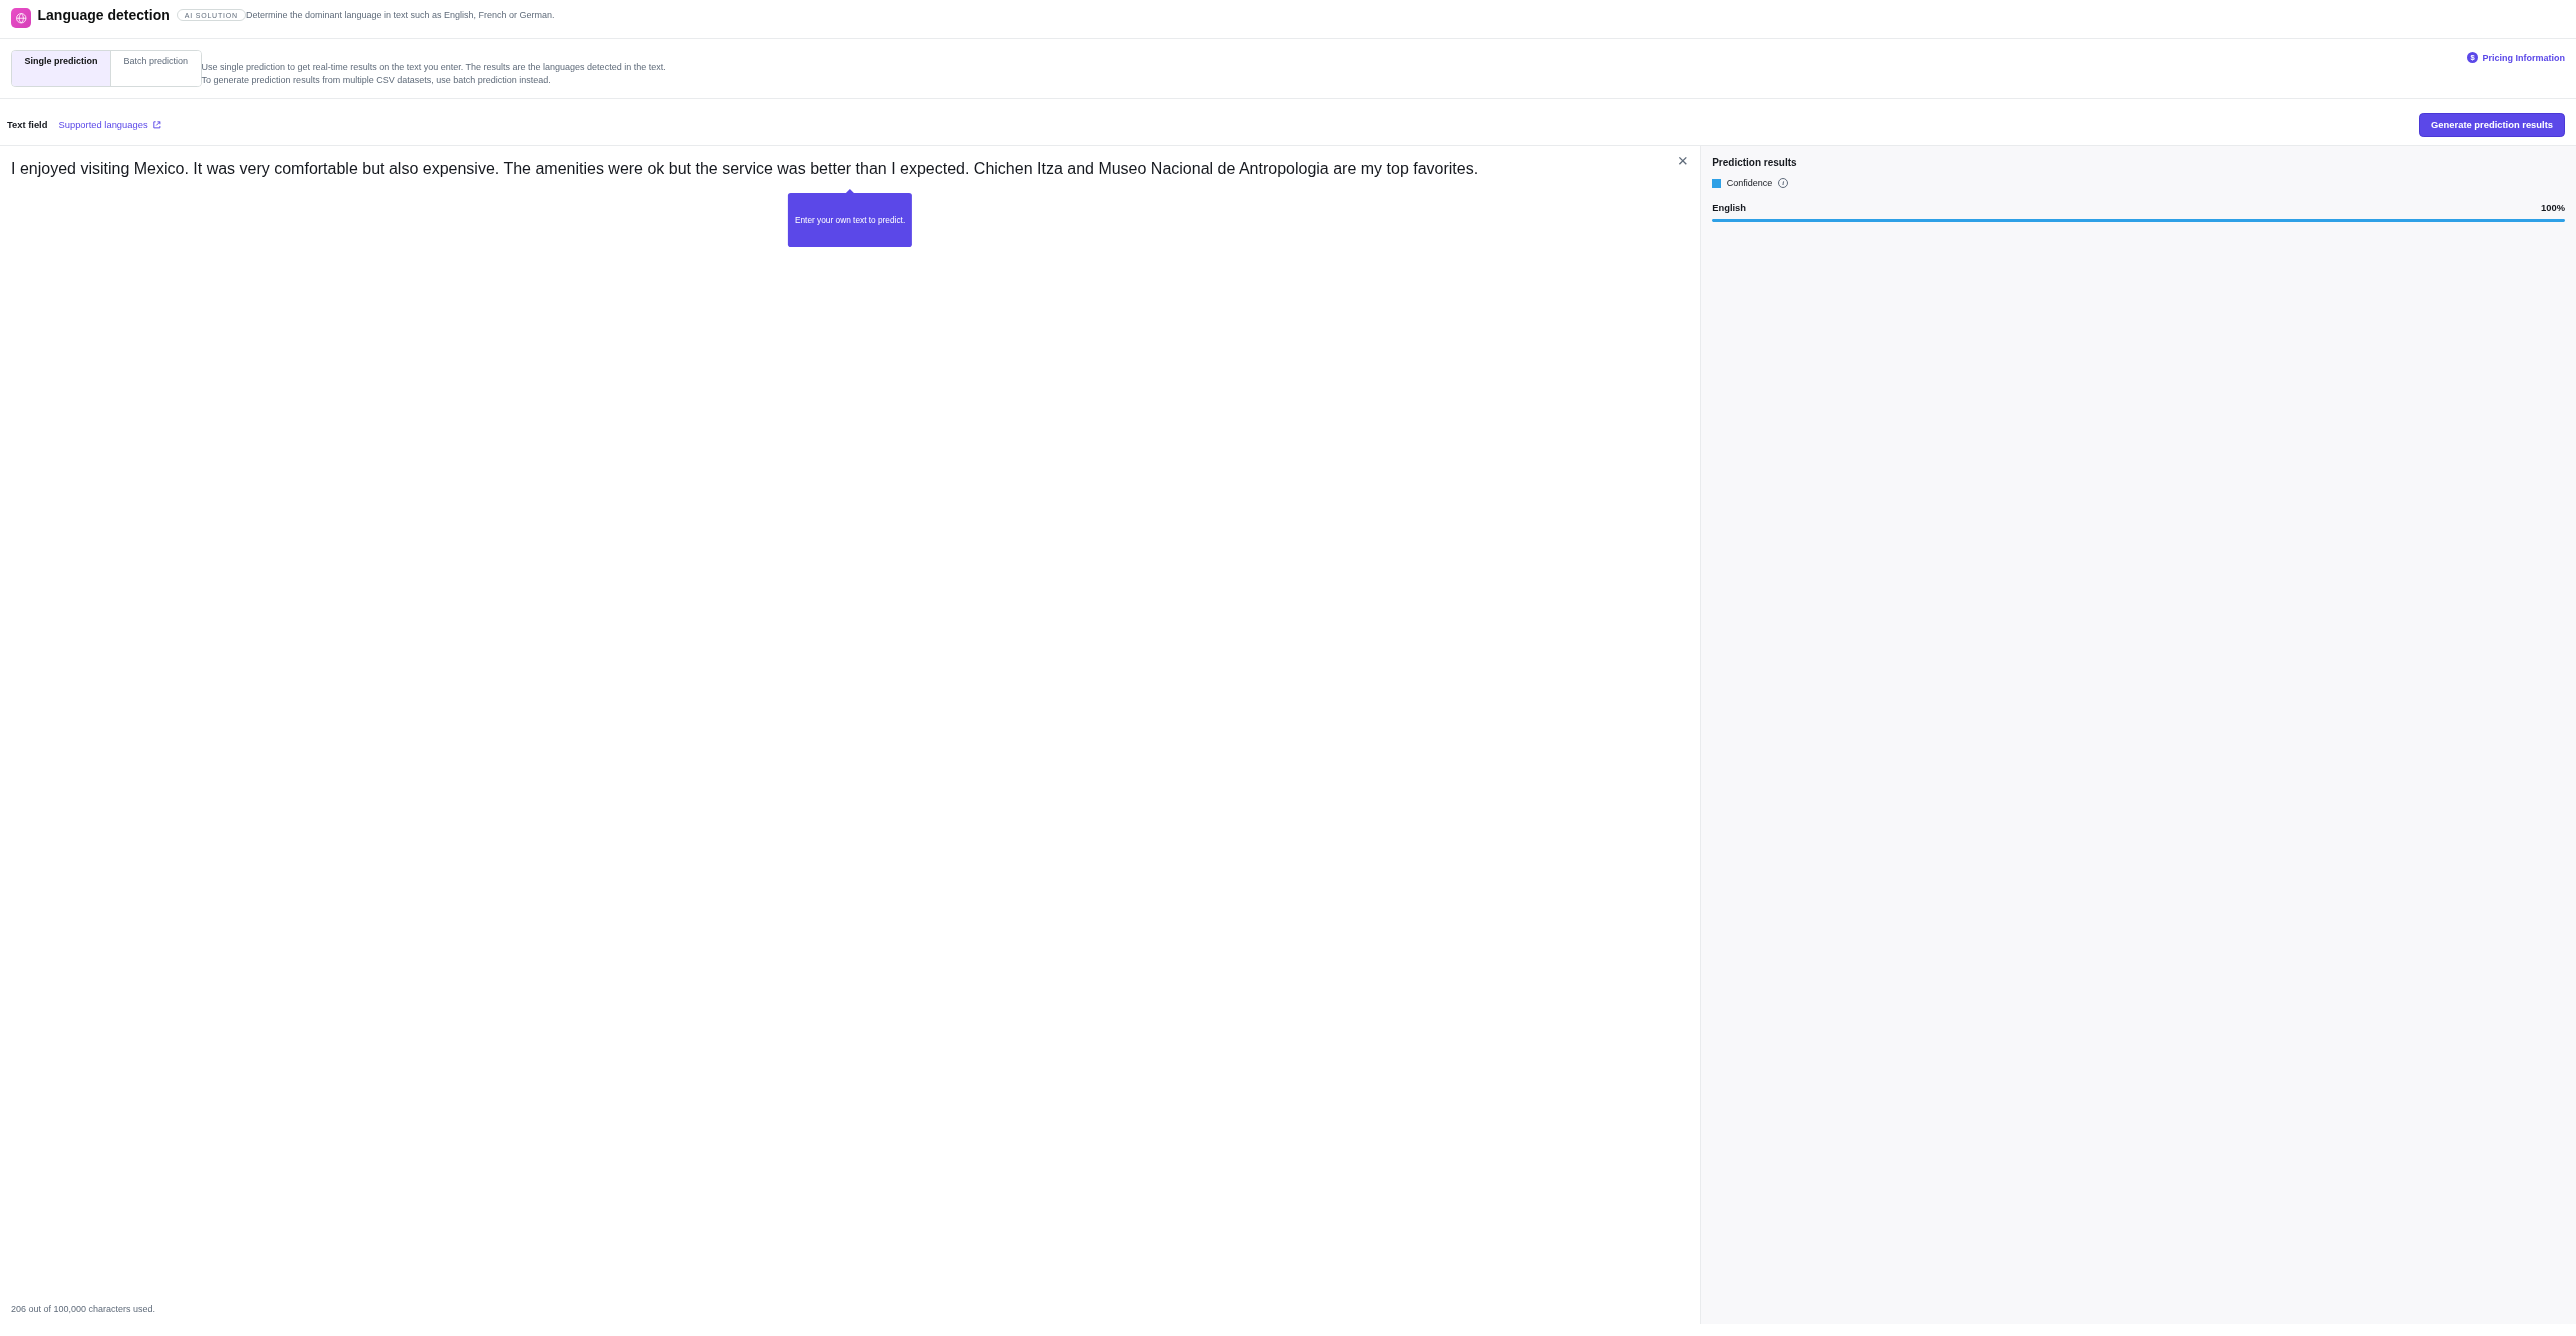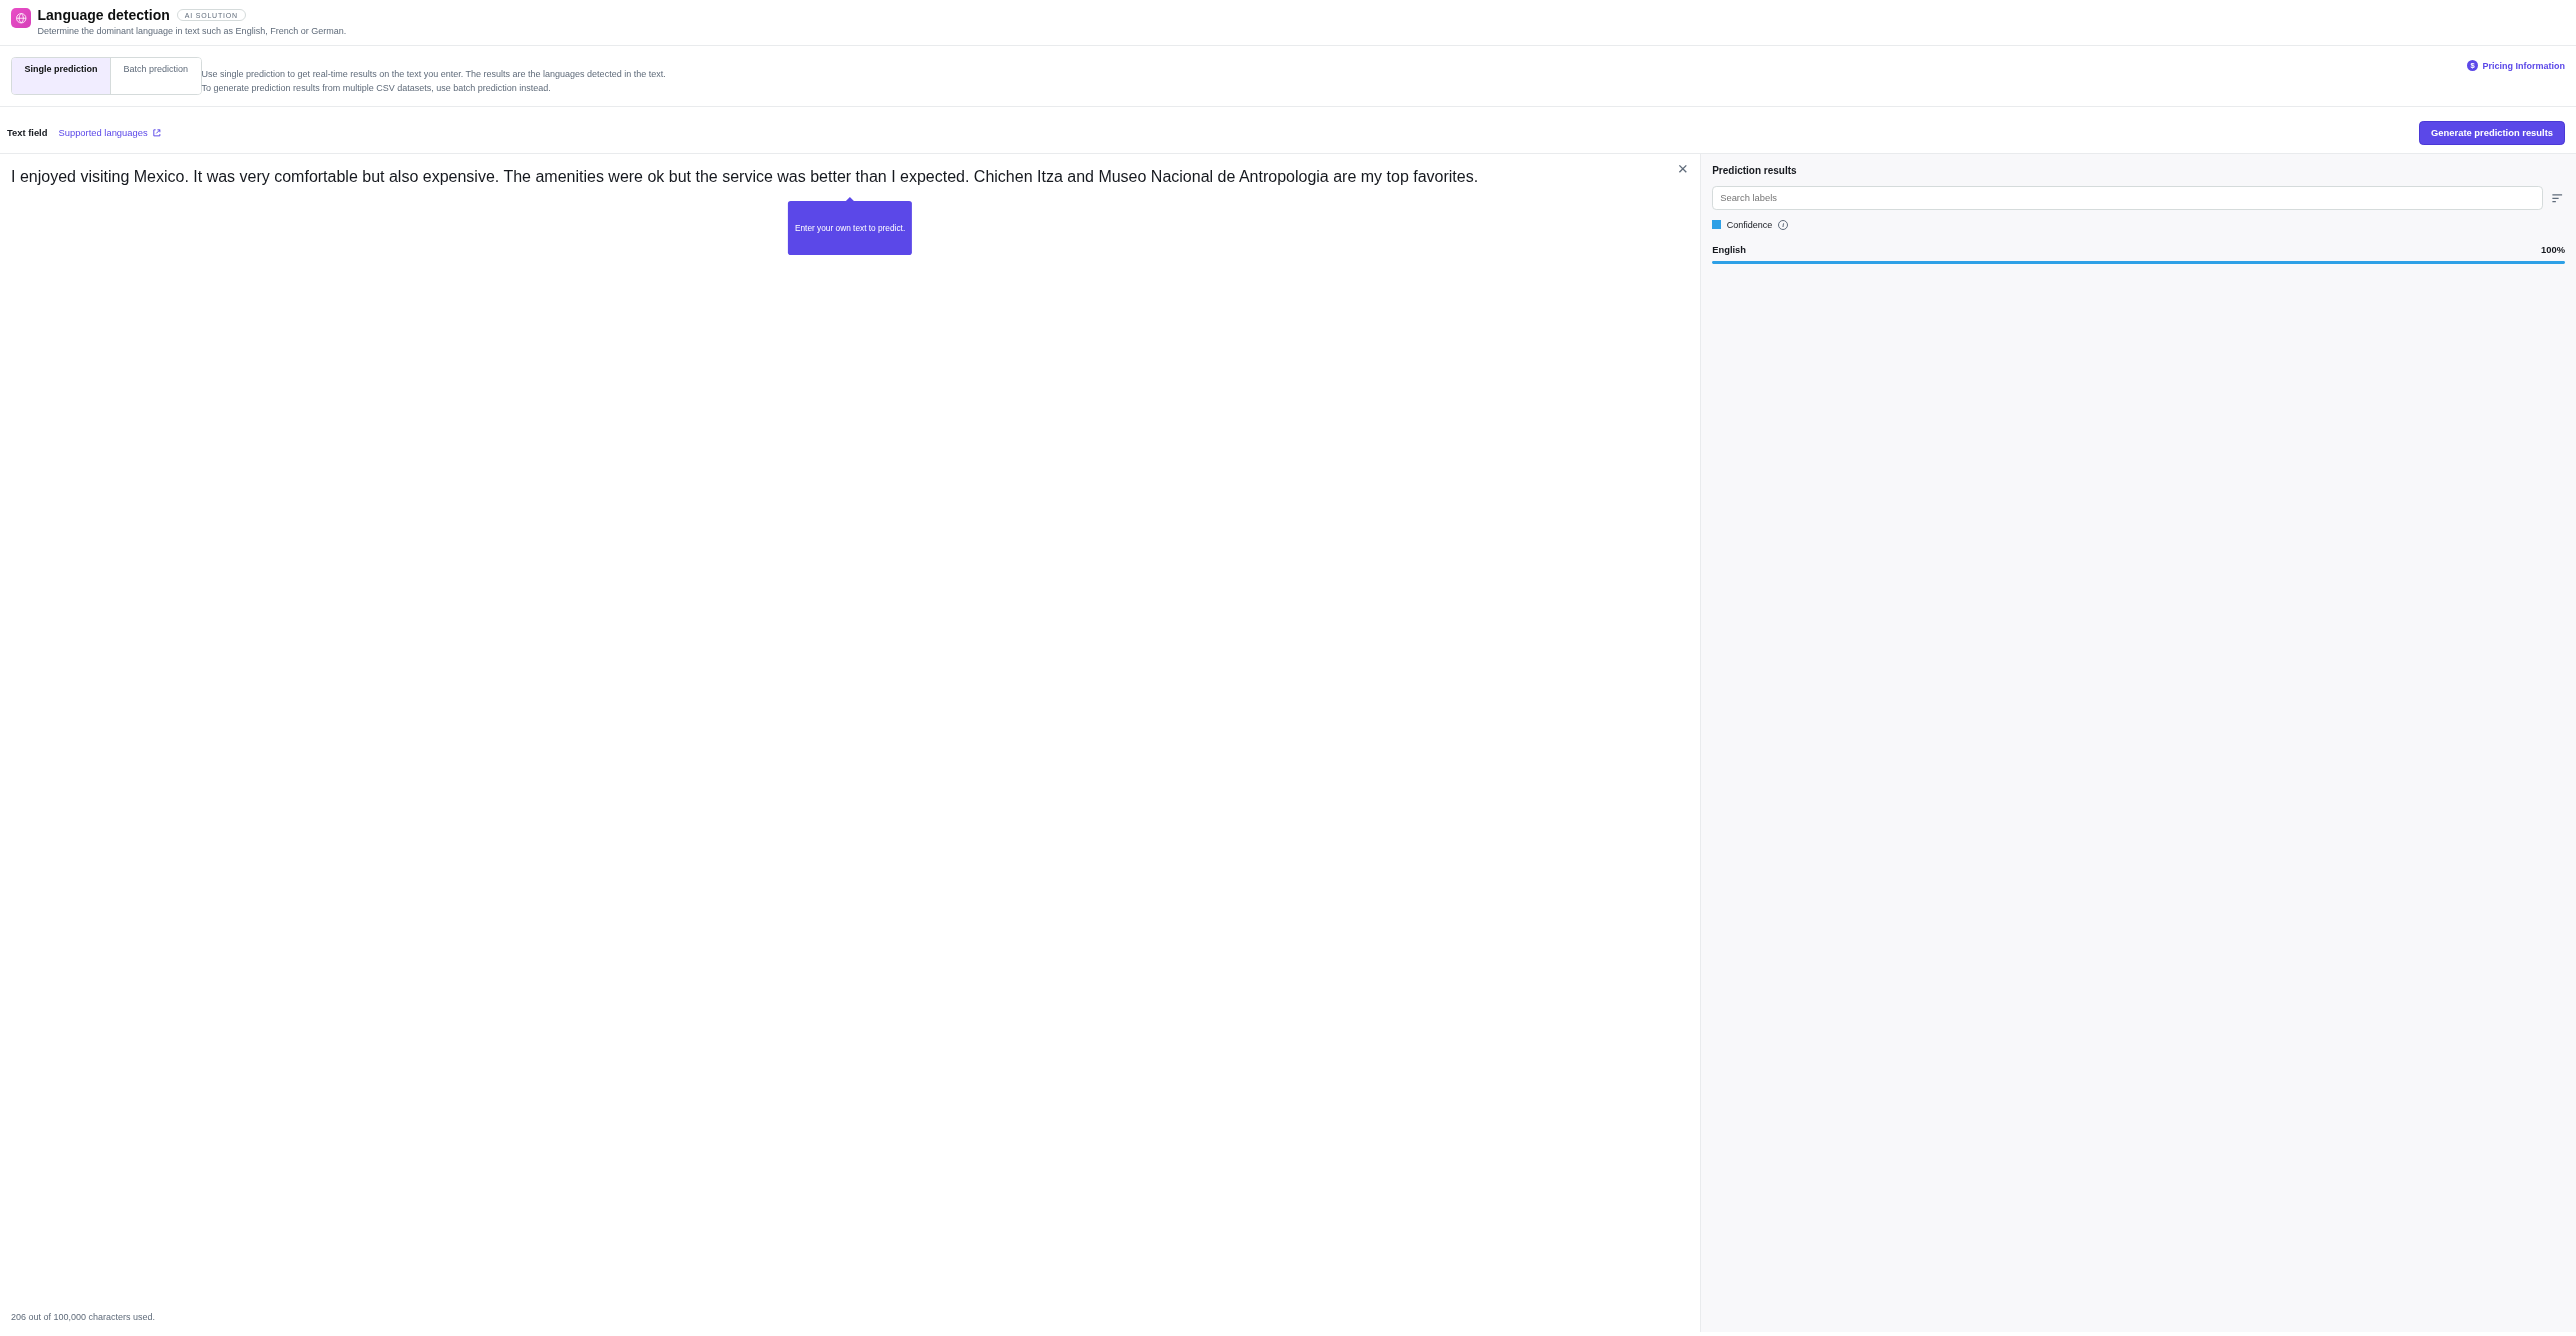--- a/index.html
+++ b/index.html
@@ -2,21 +2,21 @@
 <html style="font-size:11px"><head>
 <meta charset="utf-8">
 <style>
   * { box-sizing: border-box; margin: 0; padding: 0; }
   body { font-family: "Amazon Ember", "Helvetica Neue", Arial, sans-serif; font-size: 9.7px; color: #16191f; background: #fff; }
 
   
   .page-header { display: flex; align-items: flex-start; padding: 7px 11px 9.7px 11px; border-bottom: 0.7px solid #e9ebed; }
   .hdr-icon-wrap { width: 19.5px; height: 19.5px; border-radius: 4.9px; background: linear-gradient(135deg,#e94ec7,#d63fb8); display:flex; align-items:center; justify-content:center; margin-right: 7px; margin-top: 1.4px; flex:none; }
   .hdr-icon-wrap svg { width:12.5px; height:12.5px; stroke:#fff; fill:none; stroke-width:1.6; }
-  .hdr-text { display:flex; flex-direction:column; }
+  .hdr-text { display:flex; flex-direction:row; }
   .hdr-title-row { display:flex; align-items:center; gap:7px; }
   .hdr-title { font-size: 14px; font-weight: 700; color:#0f1111; }
   .hdr-badge { font-size: 7px; letter-spacing: 0.8px; color:#5f6b7a; border:0.7px solid #d5dbdb; border-radius: 8.3px; padding: 1.4px 7px 0.7px; font-weight:500; }
   .hdr-sub { font-size: 9px; color:#5f6b7a; margin-top: 2.8px; }
 
   
   .controls-bar { display:flex; align-items:flex-start; justify-content:space-between; padding: 11px 11px 0 11px; }
   .tabs-wrap { display:flex; flex-direction:row; }
   .tab-group { display:flex; border:0.7px solid #d5dbdb; border-radius:4.2px; overflow:hidden; width:max-content; }
   .tab { font-size:9px; padding:5.6px 12.5px; background:#fff; color:#5f6b7a; cursor:pointer; user-select:none; }
@@ -128,28 +128,20 @@
           </svg>
       </div>
       <div class="tooltip">Enter your own text to predict.</div>
     </div>
     <div class="char-count">206 out of 100,000 characters used.</div>
   </div>
 
   <div class="right-pane">
     <div class="pr-title">Prediction results</div>
 
-    <div class="pr-search-row">
-      <input class="pr-search" placeholder="Search labels" style="">
-      <div class="sort-btn">
-        <svg viewBox="0 0 18 18" fill="none" stroke-width="1.8">
-            <path d="M2 4h14M2 9h9M2 14h5"></path>
-          </svg>
-      </div>
-    </div>
 
     <div class="legend-row">
       <span class="legend-swatch"></span>
       <span>Confidence</span>
       <span class="info-icon">i</span>
     </div>
 
     <div class="result-item">
       <div class="result-head">
         <span>English</span>

